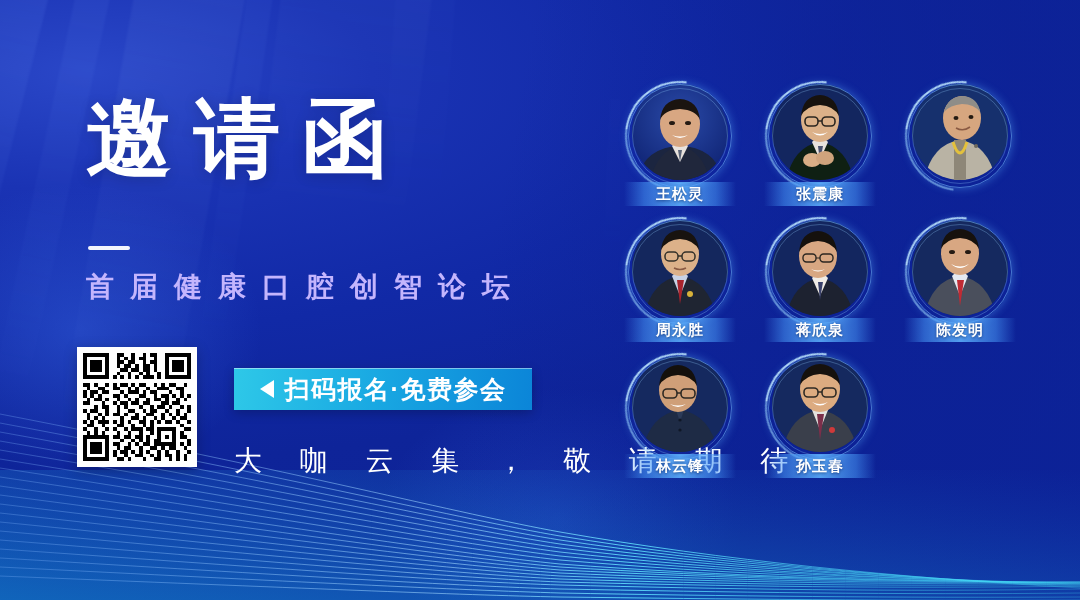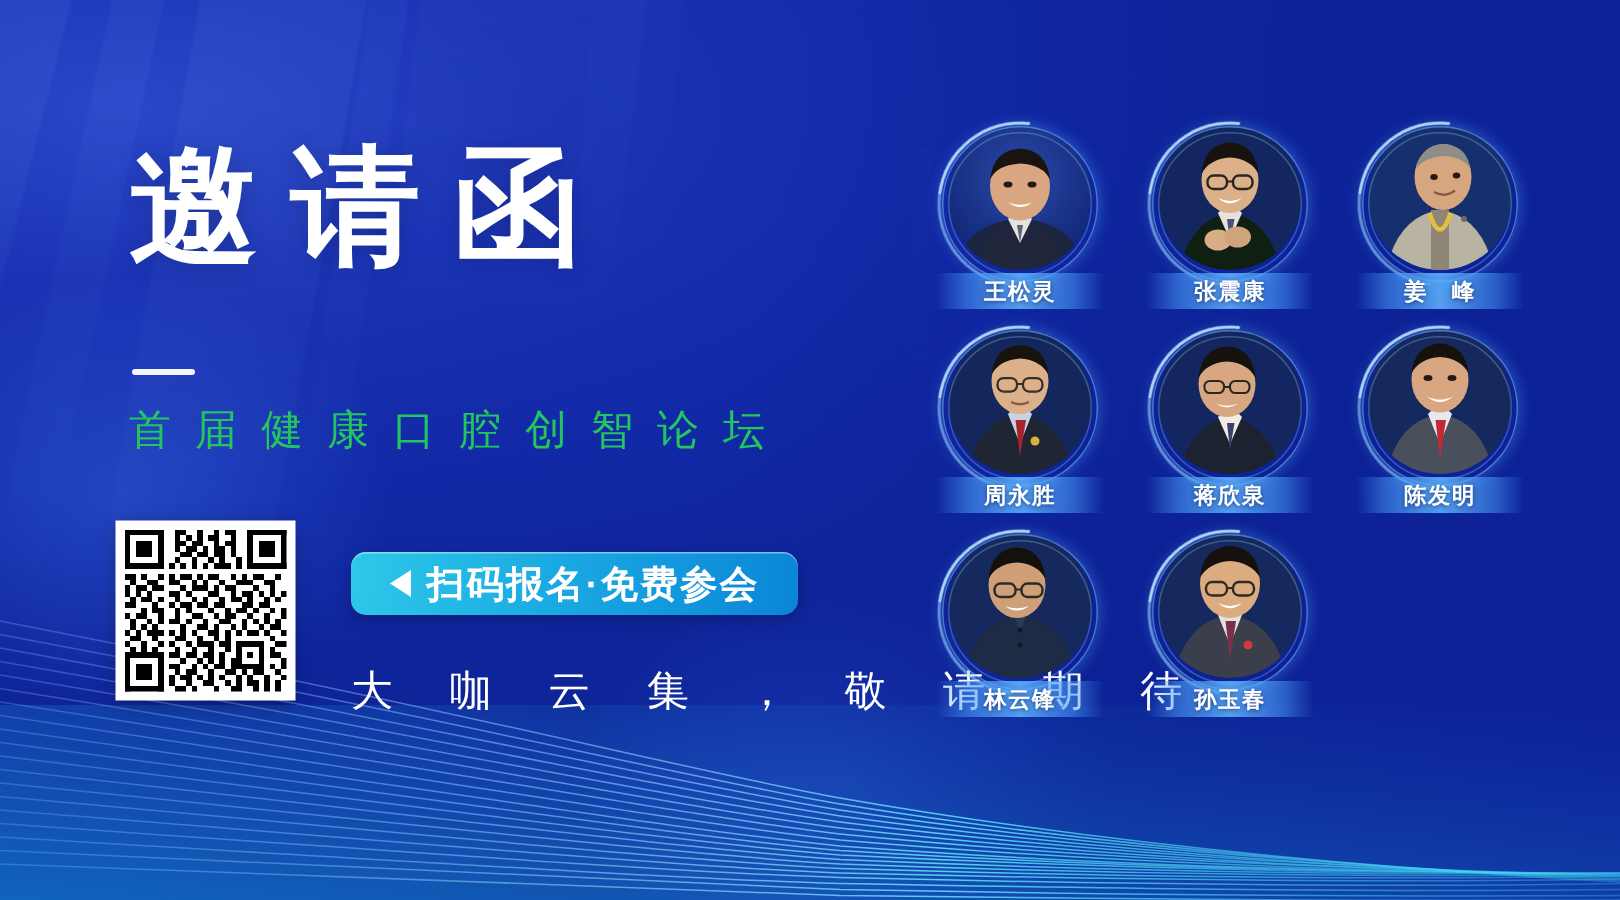--- a/index.html
+++ b/index.html
@@ -72,40 +72,40 @@
   }
   .divider {
     position: absolute; left: 88px; top: 246px;
     width: 42px; height: 4px;
     background: #ffffff;
     border-radius: 2px;
     opacity: .95;
   }
   .subtitle {
     position: absolute; left: 86px; top: 268px;
-    color: #22c55e;
+    color: #c4b5fd;
     font-size: 28px;
-    font-weight: 400;
+    font-weight: 700;
     letter-spacing: 16px;
     white-space: nowrap;
   }
 
   .qr {
     position: absolute; left: 77px; top: 347px;
     width: 120px; height: 120px;
     background: #ffffff;
     padding: 6px;
     box-shadow: 0 3px 12px rgba(0,0,0,0.25);
   }
   .qr svg { display: block; width: 100%; height: 100%; }
 
   .cta {
     position: absolute; left: 234px; top: 368px;
     width: 298px; height: 42px;
-    border-radius: 10px;
+    border-radius: 0;
     background: linear-gradient(96deg, #2ec8e8 0%, #19a8e2 48%, #0b85d8 100%);
     box-shadow: 0 3px 10px rgba(0,0,0,0.22), inset 0 1px 0 rgba(255,255,255,0.45);
     display: flex; align-items: center; justify-content: center;
     cursor: pointer;
   }
   .cta-arrow {
     width: 0; height: 0;
     border-top: 9px solid transparent;
     border-bottom: 9px solid transparent;
     border-right: 14px solid #ffffff;
@@ -574,23 +574,20 @@
         <path d="M32 28 Q36 12 52 12 Q66 14 68 28 Q62 20 50 20 Q38 21 32 28 Z" fill="#8f8d88"></path>
         <ellipse cx="44" cy="34" rx="2.5" ry="2" fill="#241a12"></ellipse>
             <ellipse cx="59" cy="33" rx="2.5" ry="2" fill="#241a12"></ellipse>
         <path d="M44 44 Q51 48 58 43" fill="none" stroke="#8a5a43" stroke-width="1.6"></path>
         <circle cx="64" cy="62" r="2" fill="#6f6a5d"></circle>
         </svg>
       </div>
       <div class="ring">
           <div class="arc"></div>
         </div>
-      <div class="nameplate">
-        <span>姜　峰</span>
-      </div>
     </div>
 
     <div class="speaker">
       <div class="photo">
         <svg viewBox="0 0 96 96">
             <rect width="96" height="96" fill="#14275d"></rect>
         <path d="M12 96 Q20 60 48 56 Q76 60 84 96 Z" fill="#1f2532"></path>
         <path d="M40 56 L48 76 L56 56 L52 52 L44 52 Z" fill="#c9d2e4"></path>
         <path d="M45 60 L48 84 L52 60 Z" fill="#a8232c"></path>
         <circle cx="58" cy="74" r="3" fill="#d8b23a"></circle>

